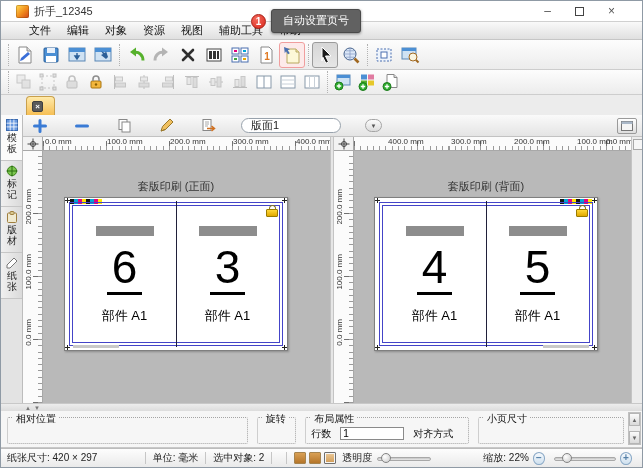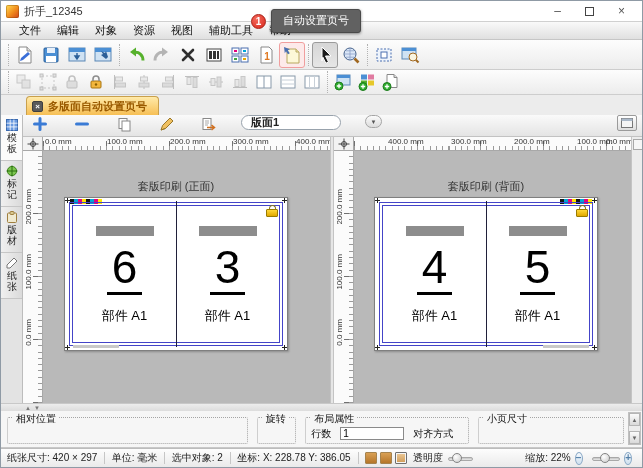--- a/index.html
+++ b/index.html
@@ -1,28 +1,28 @@
 <!DOCTYPE html>
 <html><head>
 <meta charset="utf-8">
 <style>
   * { margin:0; padding:0; box-sizing:border-box; }
   body { font-family:"Liberation Sans","DejaVu Sans",sans-serif; background:#d8d8d8; }
   .window { position:relative; width:643px; height:468px; background:#ececec; border:1px solid #8f9aa5; overflow:hidden; }
 
   
-  .titlebar { position:absolute; top:0; left:0; right:0; height:20px; background:#ffffff; display:flex; align-items:center; padding:0 5px;justify-content:center; }
+  .titlebar { position:absolute; top:0; left:0; right:0; height:20px; background:#ffffff; display:flex; align-items:center; padding:0 15px;justify-content:center; }
   .appicon { width:13px; height:13px; border-radius:2px; background:linear-gradient(135deg,#ffd24a 10%,#f08a1d 55%,#d0421b); box-shadow:inset 0 0 0 1px rgba(120,60,0,.35); margin-right:5px; }
   .apptitle { font-size:11px; color:#333; }
   .wctrls { margin-left:auto; display:flex; align-items:center; gap:24px; padding-right:12px; color:#555; }
   .wbtn { font-size:12px; line-height:12px; cursor:default; }
   .maxbox { width:9px; height:9px; border:1.5px solid #444; }
 
   
-  .menubar { position:absolute; top:20px; left:0; right:0; height:19px; background:linear-gradient(#f9f9f9,#e0e0e0); border-top:1px solid #d0d0d0; border-bottom:1px solid #c6c6c6; display:flex; align-items:center; font-size:11px; color:#111; padding-left:10px; }
+  .menubar { position:absolute; top:20px; left:0; right:0; height:19px; background:linear-gradient(#f9f9f9,#e0e0e0); border-top:1px solid #d0d0d0; border-bottom:1px solid #c6c6c6; display:flex; align-items:center; font-size:11px; color:#111; padding-left:20px; }
   .menuitem { padding:0 8px; height:100%; display:flex; align-items:center; }
 
   
   .callout { position:absolute; top:8px; left:250px; display:flex; align-items:center; z-index:60; }
   .badge { width:15px; height:15px; border-radius:50%; background:radial-gradient(circle at 35% 30%,#f4695c,#d8281c); border:1px solid #a81d13; color:#fff; font-size:10px; font-weight:bold; display:flex; align-items:center; justify-content:center; margin-right:5px; }
   .tipbox { background:#616161; border:1px solid #4a4a4a; color:#fff; font-size:11px; padding:3px 11px 4px; border-radius:3px; box-shadow:0 1px 3px rgba(0,0,0,.45); white-space:nowrap; }
 
   
   .tb { position:absolute; left:0; right:0; display:flex; align-items:center; background:linear-gradient(#fdfdfd,#ececec); border-bottom:1px solid #cdcdcd; padding-left:4px; }
   .tb1 { top:39px; height:30px; }
@@ -33,21 +33,21 @@
   .tbtn.hilite { background:#fdeaea; border:1px solid #f09e9e; }
   .tsep { width:0; height:22px; border-left:1px dotted #b2b2b2; margin:0 3px; }
   .dis { opacity:.5; }
 
   
   .tabbar { position:absolute; top:94px; left:0; right:0; height:20px; background:#ececec; }
   .doctab { position:absolute; left:25px; bottom:0; height:19px; display:flex; align-items:center; gap:5px; padding:0 11px 0 5px; background:linear-gradient(#ffeaa9,#f6bf55); border:1px solid #c9a04c; border-bottom:none; border-radius:4px 4px 0 0; font-size:11px; font-weight:bold; color:#9a5a00; }
   .tabclose { width:11px; height:11px; background:#5a5a5a; border:1px solid #3f3f3f; color:#fff; font-size:8px; line-height:9px; text-align:center; border-radius:2px; }
 
   
-  .layoutbar { position:absolute; left:22px; right:0; top:114px; height:22px; background:linear-gradient(#fafafa,#e4e4e4); border-bottom:1px solid #c2c2c2; display:flex; gap:24px; padding:0 8px;font-weight:bold; }
+  .layoutbar { position:absolute; left:22px; right:0; top:114px; height:22px; background:linear-gradient(#fafafa,#e4e4e4); border-bottom:1px solid #c2c2c2; display:flex; align-items:center; gap:24px; padding:0 8px; }
   .lbtn { width:18px; height:18px; display:flex; align-items:center; justify-content:center; }
   .combo { width:100px; height:15px; background:#fff; border:1px solid #98a2ac; border-radius:8px; display:flex; align-items:center; font-size:11px; color:#222; padding-left:9px; }
   .combo-arrow { width:17px; height:13px; border:1px solid #a5a5a5; border-radius:7px; background:linear-gradient(#fbfbfb,#dcdcdc); display:flex; align-items:center; justify-content:center; font-size:6px; color:#555; }
   .lb-right { position:absolute; right:5px; width:20px; height:16px; border:1px solid #9a9a9a; border-radius:2px; background:linear-gradient(#ffffff,#dedede); display:flex; align-items:center; justify-content:center; }
 
   
   .sidebar { position:absolute; left:0; top:114px; width:22px; height:288px; background:#e3e3e3; border-right:1px solid #bcbcbc; display:flex; flex-direction:column; }
   .sbtab { height:46px; border-bottom:1px solid #c6c6c6; display:flex; flex-direction:column; align-items:center; padding-top:4px; gap:2px; background:linear-gradient(90deg,#f0f0f0,#dadada); }
   .sbtab.active { background:#fbfbfb; }
   .sblabel { font-size:10px; line-height:10.5px; width:11px; text-align:right; word-break:break-all; color:#222; }
@@ -380,21 +380,20 @@
           <path d="M12 1.5v3h3" fill="#ddd" stroke="#888"></path>
           <circle cx="5" cy="13.5" r="4" fill="#2fae2f" stroke="#1d7a1d"></circle>
           <path d="M5 11.3v4.4M2.8 13.5h4.4" stroke="#fff" stroke-width="1.3"></path>
         </svg>
       </span>
   </div>
 
   <div class="tabbar">
     <div class="doctab">
       <span class="tabclose">×</span>
-      <span>多版面自动设置页号</span>
     </div>
   </div>
 
   <div class="layoutbar">
     <span class="lbtn">
         <svg width="14" height="14" viewBox="0 0 14 14">
           <path d="M7 1.5v11M1.5 7h11" stroke="#3a7bd5" stroke-width="3" stroke-linecap="round"></path>
         </svg>
       </span>
     <span class="lbtn">
@@ -624,21 +623,20 @@
     </div>
   </div>
 
   <div class="statusbar">
     <span class="sb-paper">纸张尺寸: 420 × 297</span>
     <span class="ssep"></span>
     <span>单位: 毫米</span>
     <span class="ssep"></span>
     <span>选中对象: 2</span>
     <span class="ssep"></span>
-    <span>坐标: X: 228.78  Y: 386.05</span>
     <span class="ssep"></span>
     <span class="opbtns">
       <span class="opbtn"></span>
       <span class="opbtn"></span>
       <span class="opbtn sel"></span>
     </span>
     <span>透明度</span>
     <span class="slider sl-op">
       <span class="strack"></span>
       <span class="sthumb" style="left:4px"></span>

